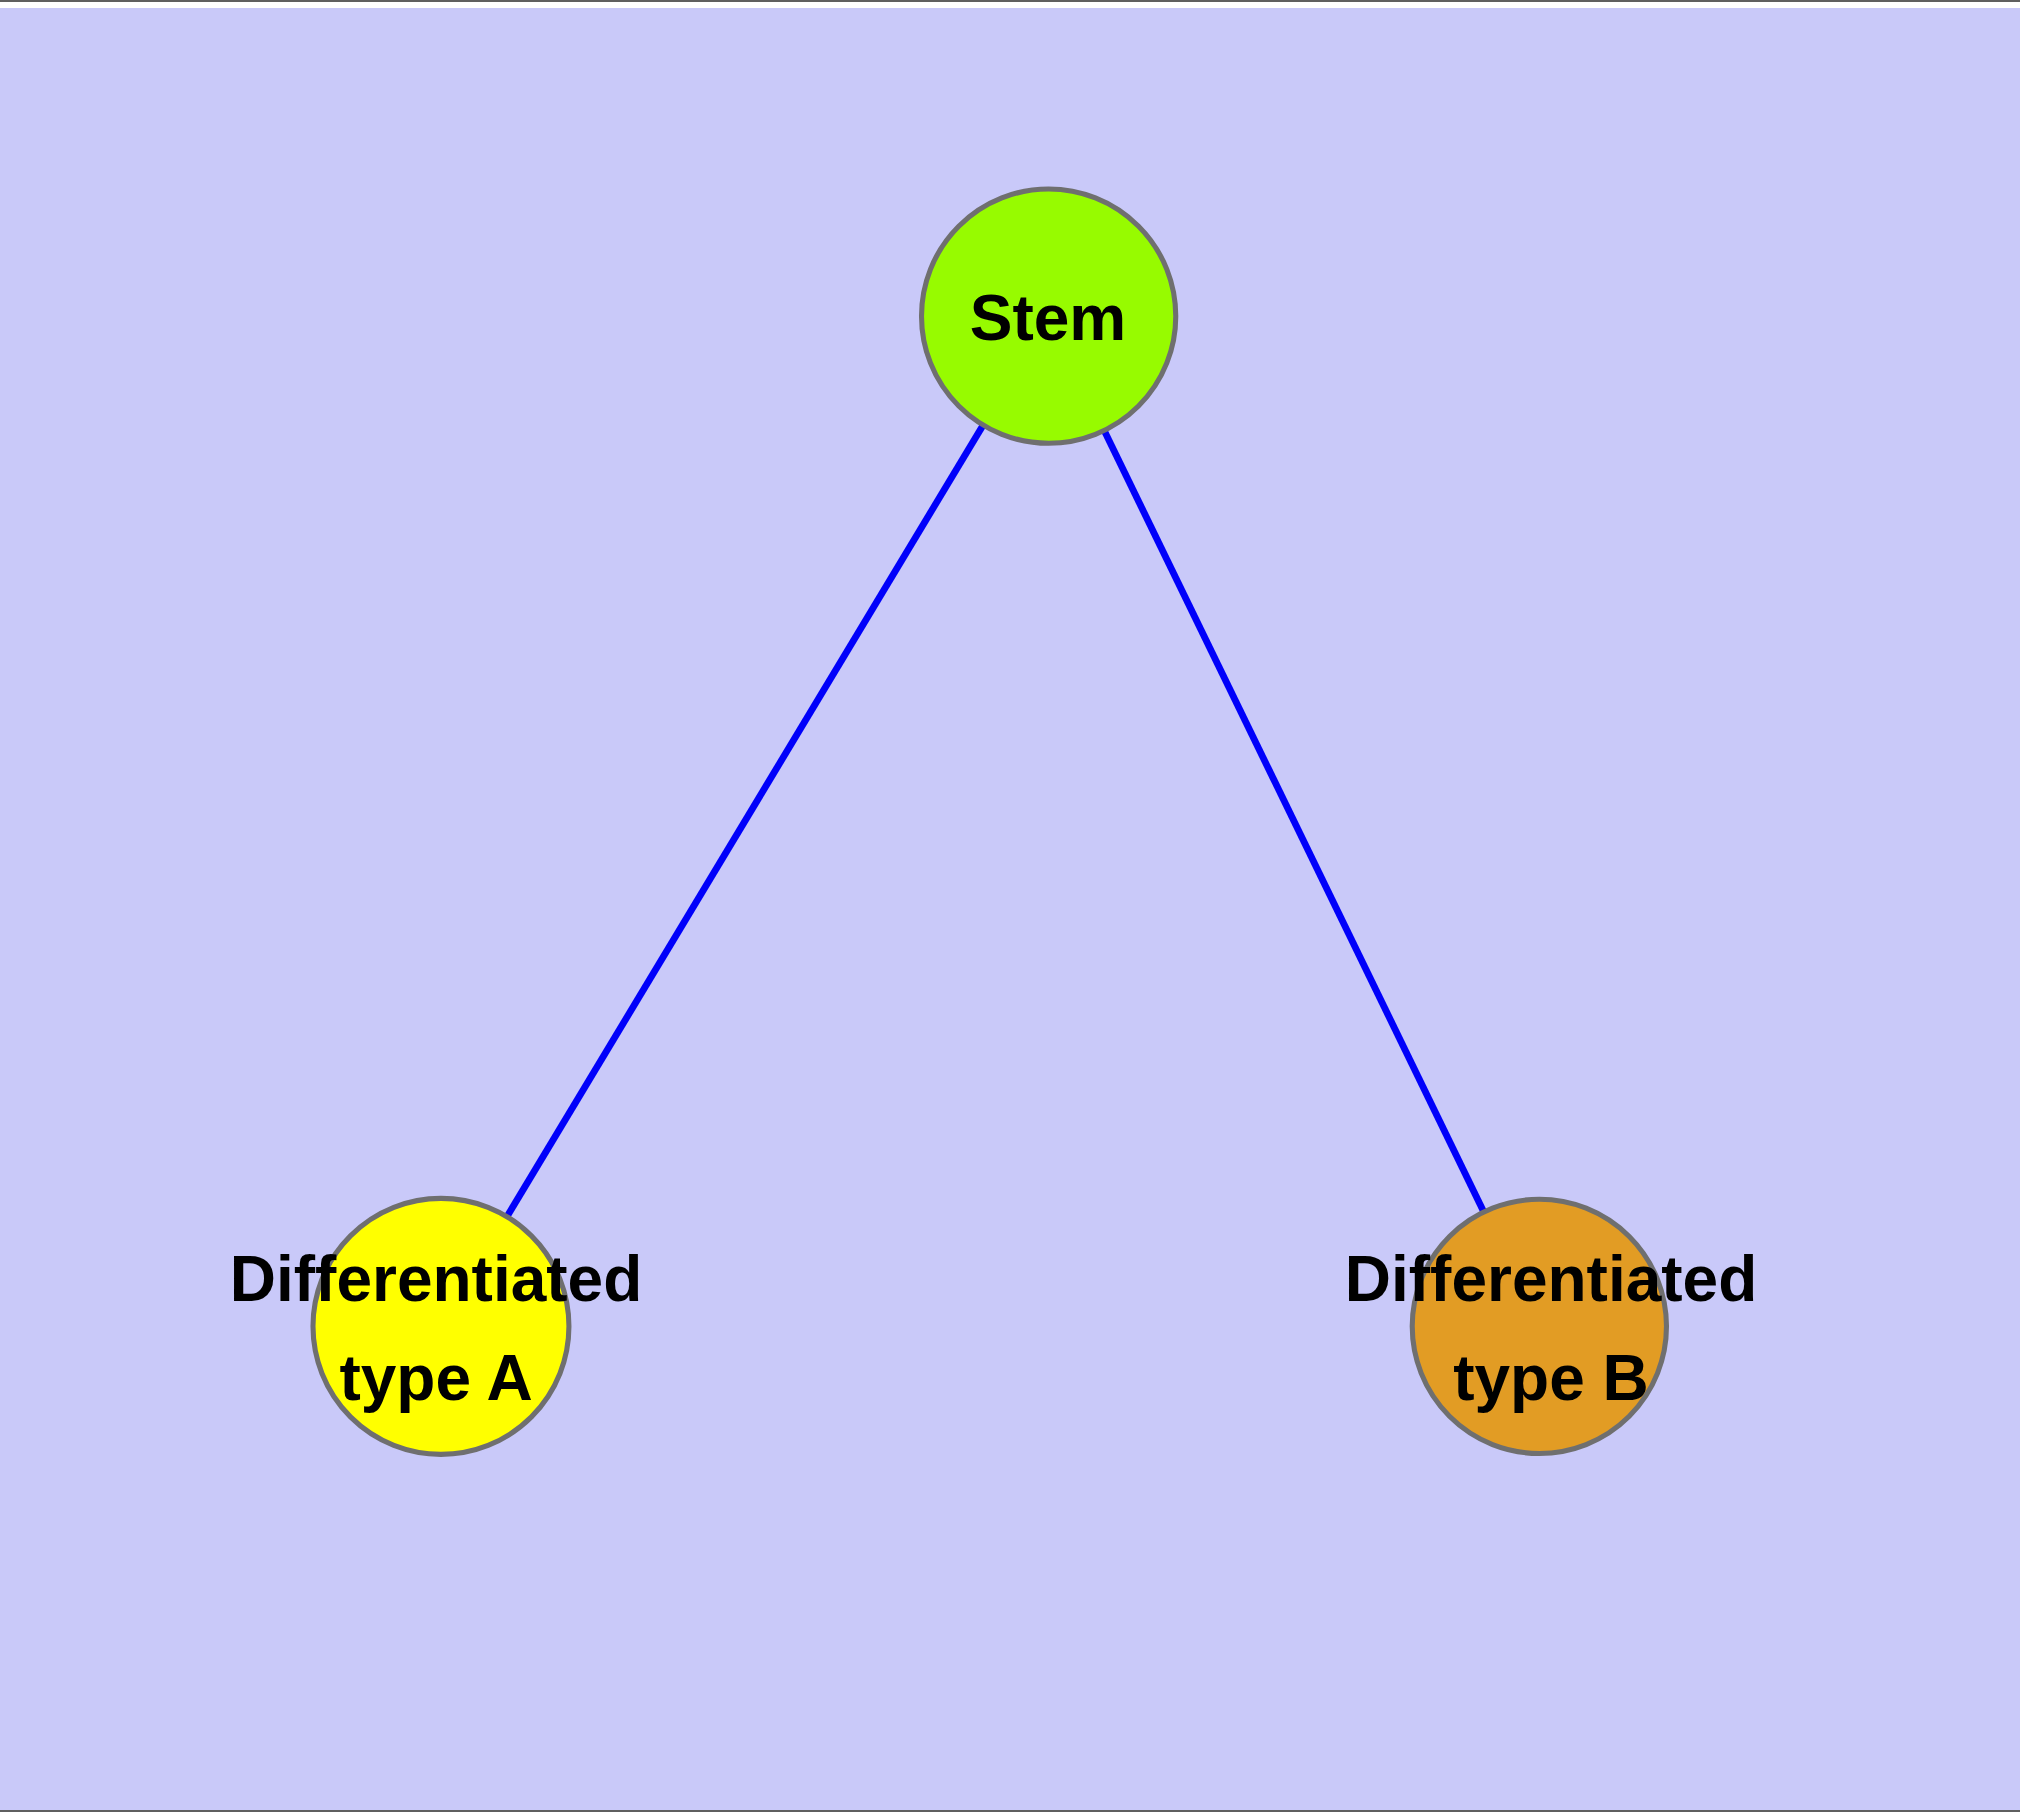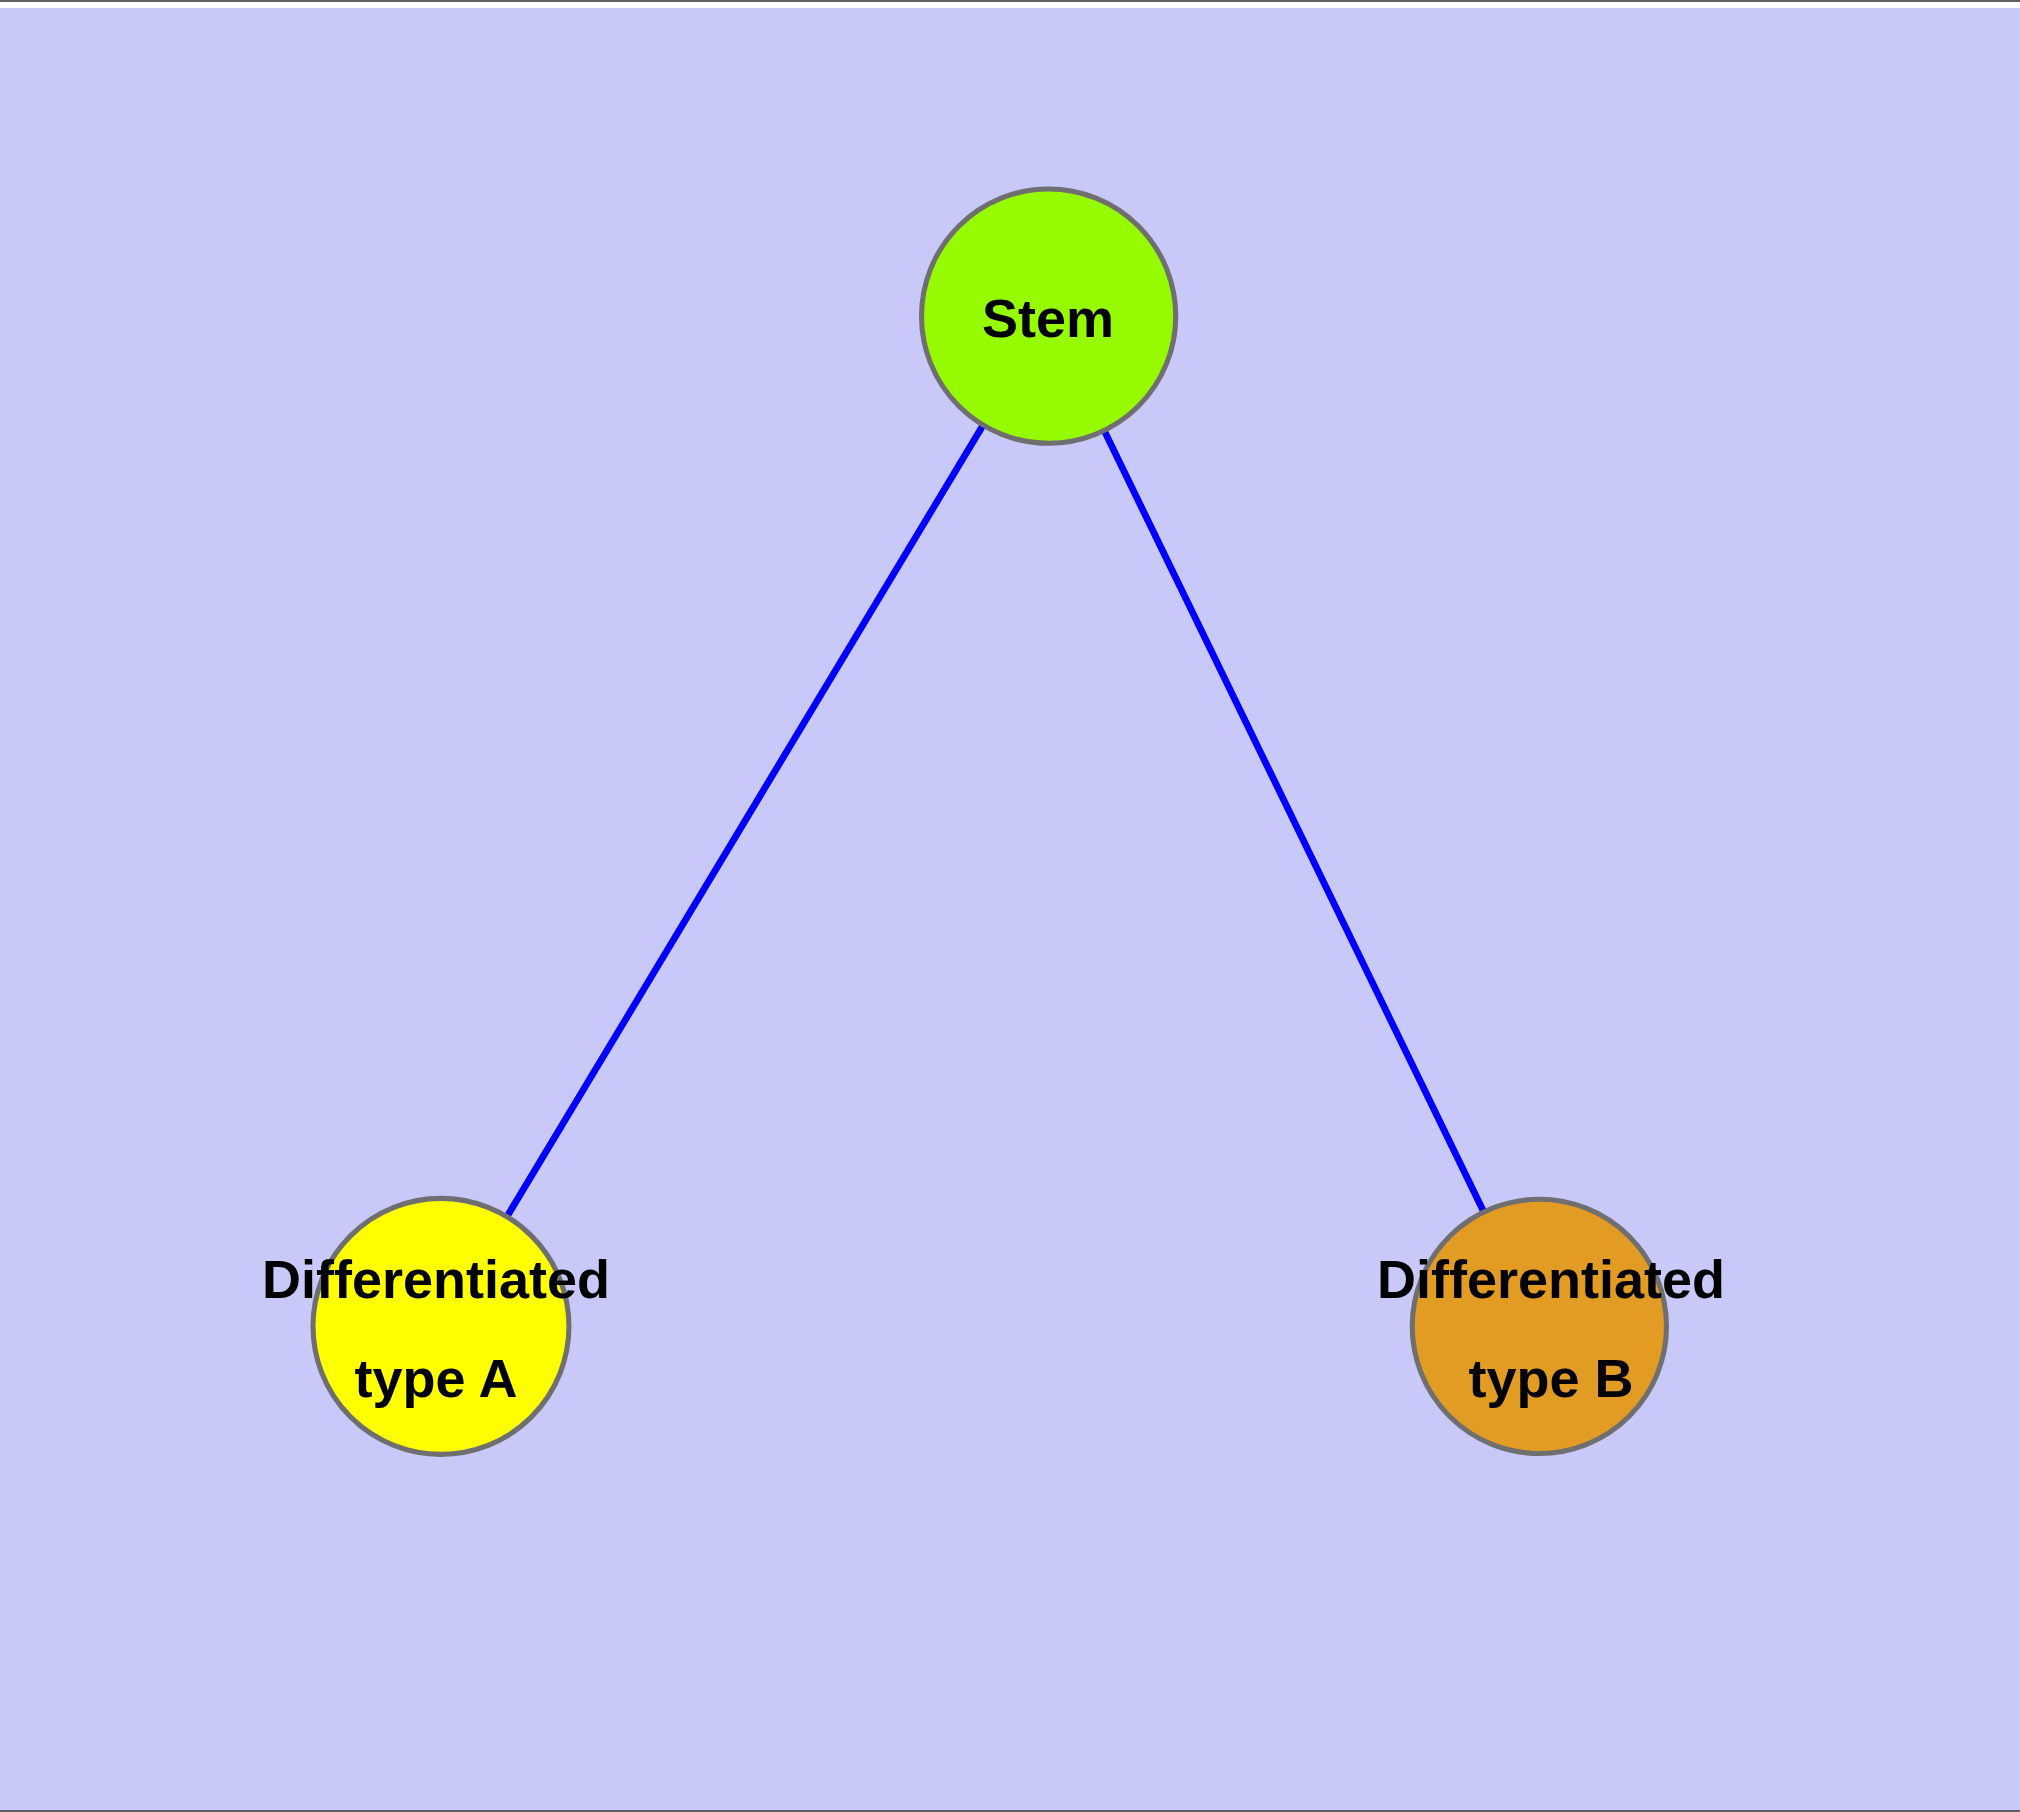--- a/index.html
+++ b/index.html
@@ -54,21 +54,21 @@
     stroke-width: 6;
   }
   .node-circle.stem   { fill: var(--node-stem-fill, #97fb00); }
   .node-circle.type-a { fill: var(--node-type-a-fill, #ffff00); }
   .node-circle.type-b { fill: var(--node-type-b-fill, #e29c24); }
   .node-label {
     position: absolute;
     transform: translate(-50%, -50%);
     color: var(--label-text, #000000);
     font-weight: bold;
-    font-size: 54px;
+    font-size: 64px;
     line-height: 99px;
     text-align: center;
     white-space: pre-line;
     z-index: 3;
   }
   .label-stem   { left: 1048px; top: 318px; }
   .label-type-a { left: 436px;  top: 1329px; }
   .label-type-b { left: 1551px; top: 1329px; }
 </style>
 </head>

